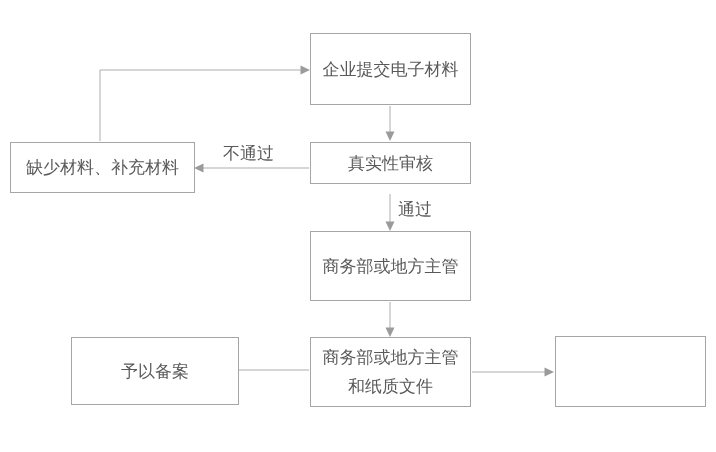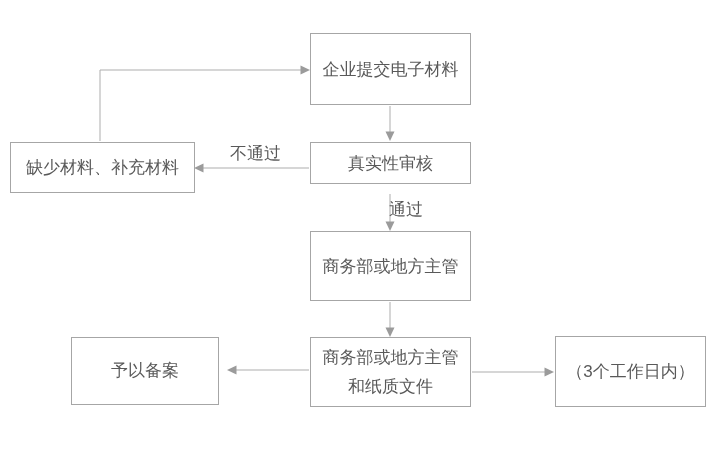--- a/index.html
+++ b/index.html
@@ -45,32 +45,31 @@
     display: flex;
     flex-direction: column;
     justify-content: center;
     align-items: center;
   }
   .node-submit  { left: 310px; top: 33px;  width: 161px; height: 72px; }
   .node-review  { left: 310px; top: 142px; width: 161px; height: 42px; }
   .node-missing { left: 10px;   top: 142px; width: 185px; height: 51px; }
   .node-accept  { left: 310px; top: 231px; width: 161px; height: 70px; }
   .node-filing  { left: 310px; top: 337px; width: 161px; height: 70px; }
-  .node-granted { left: 71px;  top: 337px; width: 148px; height: 68px; font-family: Liberation Mono, monospace; }
+  .node-granted { left: 71px;  top: 337px; width: 168px; height: 68px; }
   .node-denied  { left: 555px; top: 336px; width: 151px; height: 71px; }
   .edge-label {
     position: absolute;
     color: #595959;
     font-size: 17px;
     line-height: 20px;
     white-space: nowrap;
-    margin-left: 7px;
   }
   .label-fail { left: 223px; top: 144px; }
-  .label-pass { left: 382px; top: 200px; }
+  .label-pass { left: 398px; top: 200px; }
 </style>
 </head>
 <body>
 
 <div class="canvas">
 
   <svg class="connectors" viewBox="0 0 716 452" aria-hidden="true">
 
     <g>
       <path d="M100,141 L100,70 L301,70"></path>
@@ -127,19 +126,18 @@
   <div class="node node-filing">
     <span>商务部或地方主管</span>
     <span>和纸质文件</span>
   </div>
 
   <div class="node node-granted">
     <span>予以备案</span>
   </div>
 
   <div class="node node-denied">
-    <span>（3个工作日内）</span>
   </div>
 
   <div class="edge-label label-fail">不通过</div>
   <div class="edge-label label-pass">通过</div>
 
 </div>
 
 </body></html>

